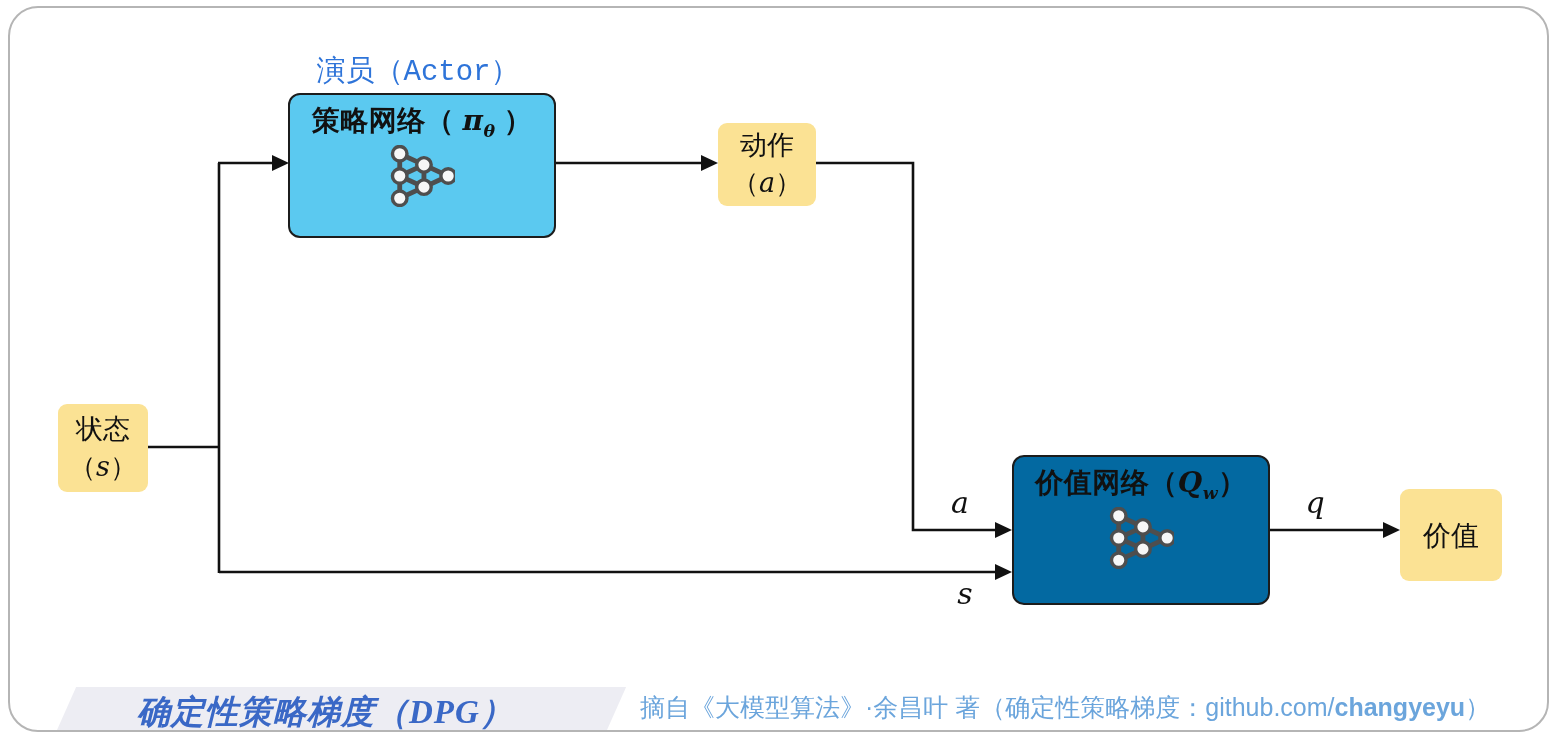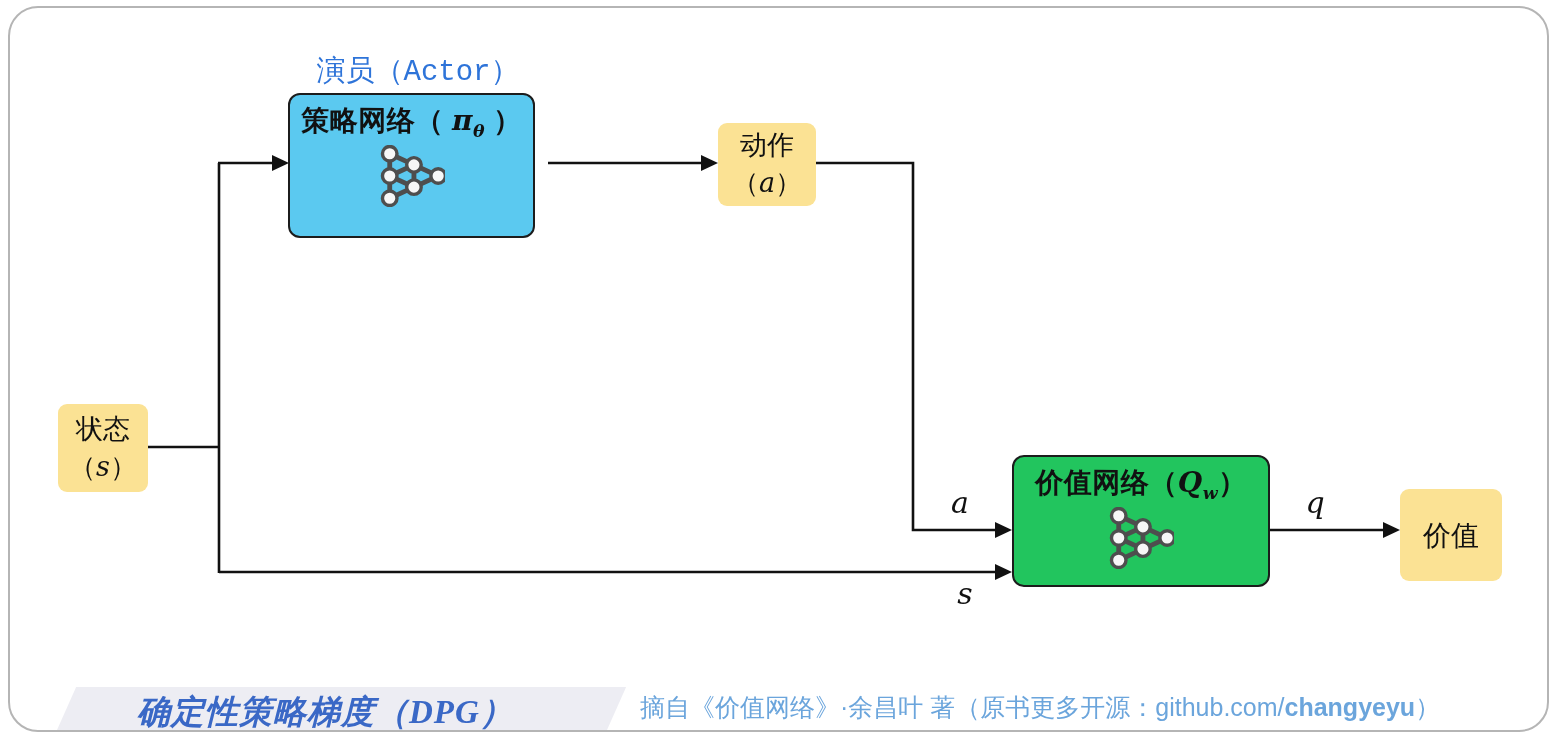--- a/index.html
+++ b/index.html
@@ -7,22 +7,22 @@
        font-family:"Liberation Sans",sans-serif;color:#111;}
   .canvas{position:absolute;inset:0;}
   .frame{position:absolute;left:8px;top:6px;right:8px;bottom:6px;
          border:2.5px solid #b5b5b5;border-radius:30px;background:transparent;}
   .wires{position:absolute;left:0;top:0;}
 
   
   .netbox{position:absolute;border:2.5px solid #1c1c1c;border-radius:12px;
           display:flex;flex-direction:column;align-items:center;box-sizing:border-box;}
   .netbox .title{font-weight:bold;font-size:28px;margin-top:7px;white-space:nowrap;letter-spacing:0.5px;}
-  .policy-box{left:288px;top:93px;width:247px;height:145px;background:#5BC9F0;}
-  .valuenet-box{left:1012px;top:455px;width:258px;height:132px;background:#22c55e;}
+  .policy-box{left:288px;top:93px;width:268px;height:145px;background:#5BC9F0;}
+  .valuenet-box{left:1012px;top:455px;width:258px;height:150px;background:#0369a1;}
 
   .iobox{position:absolute;background:#FBE294;border-radius:9px;
          display:flex;flex-direction:column;align-items:center;justify-content:center;
          font-size:27px;line-height:37px;box-sizing:border-box;}
   .state-box{left:58px;top:404px;width:90px;height:88px;}
   .action-box{left:718px;top:123px;width:98px;height:83px;}
   .value-box{left:1400px;top:489px;width:102px;height:92px;font-size:28px;}
 
   .section-label{position:absolute;font-size:29px;text-align:center;white-space:nowrap;font-family:Liberation Mono, monospace;}
   .actor-label{left:288px;width:260px;top:51px;color:#2E74D9;}
@@ -145,15 +145,15 @@
   <div class="iobox value-box">
     <div>价值</div>
   </div>
 
   <div class="edge-label lbl-a">a</div>
   <div class="edge-label lbl-s">s</div>
   <div class="edge-label lbl-q">q</div>
 
   <div class="footer-shape"></div>
   <div class="footer-title">确定性策略梯度（DPG）</div>
-  <div class="footer-attr"><span>摘自《价值网络》·余昌叶 著（原书更多开源：github.com/</span><b>changyeyu</b><span>）</span></div>
+  <div class="footer-attr"><span>摘自《大模型算法》·余昌叶 著（确定性策略梯度：github.com/</span><b>changyeyu</b><span>）</span></div>
 
 </div>
 
 </body></html>

